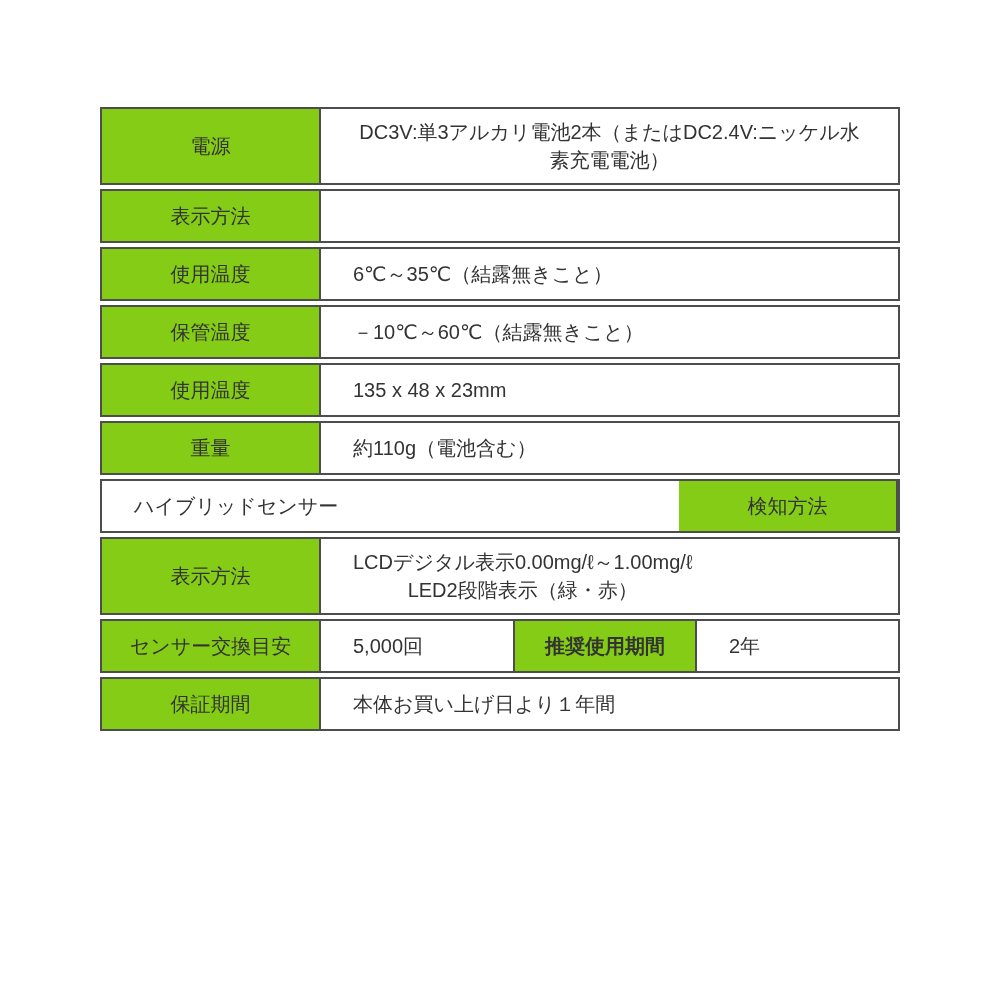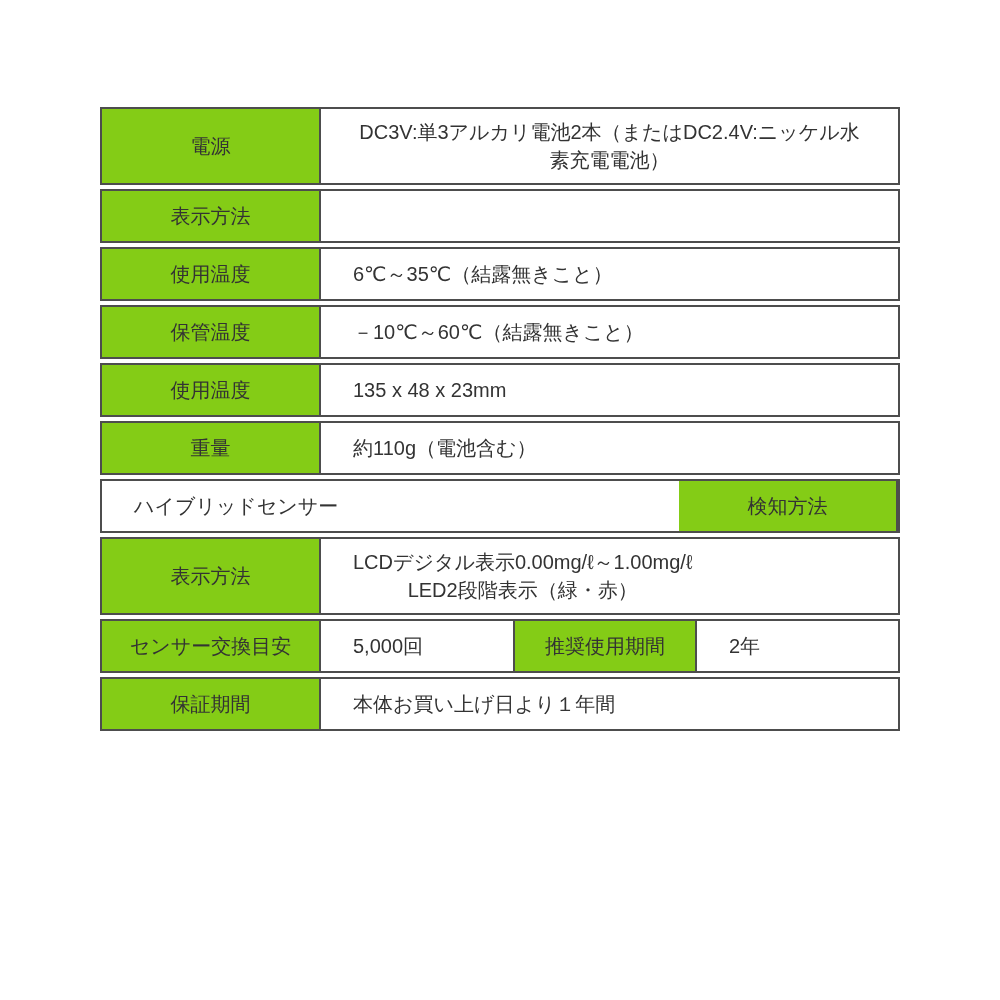--- a/index.html
+++ b/index.html
@@ -44,20 +44,21 @@
     padding: 9px 32px;
     white-space: pre-line;
     text-align: center;
   }
   .value-narrow {
     flex: 0 0 194px;
     border-right: 2px solid #4d4d4d;
   }
   .label-2 {
     width: 182px;
+    font-weight: bold;
   }
 </style>
 </head>
 <body>
 
 <div class="spec-table">
 
   <div class="row">
     <div class="cell label">電源</div>
     <div class="cell value">DC3V:単3アルカリ電池2本（またはDC2.4V:ニッケル水素充電電池）</div>

